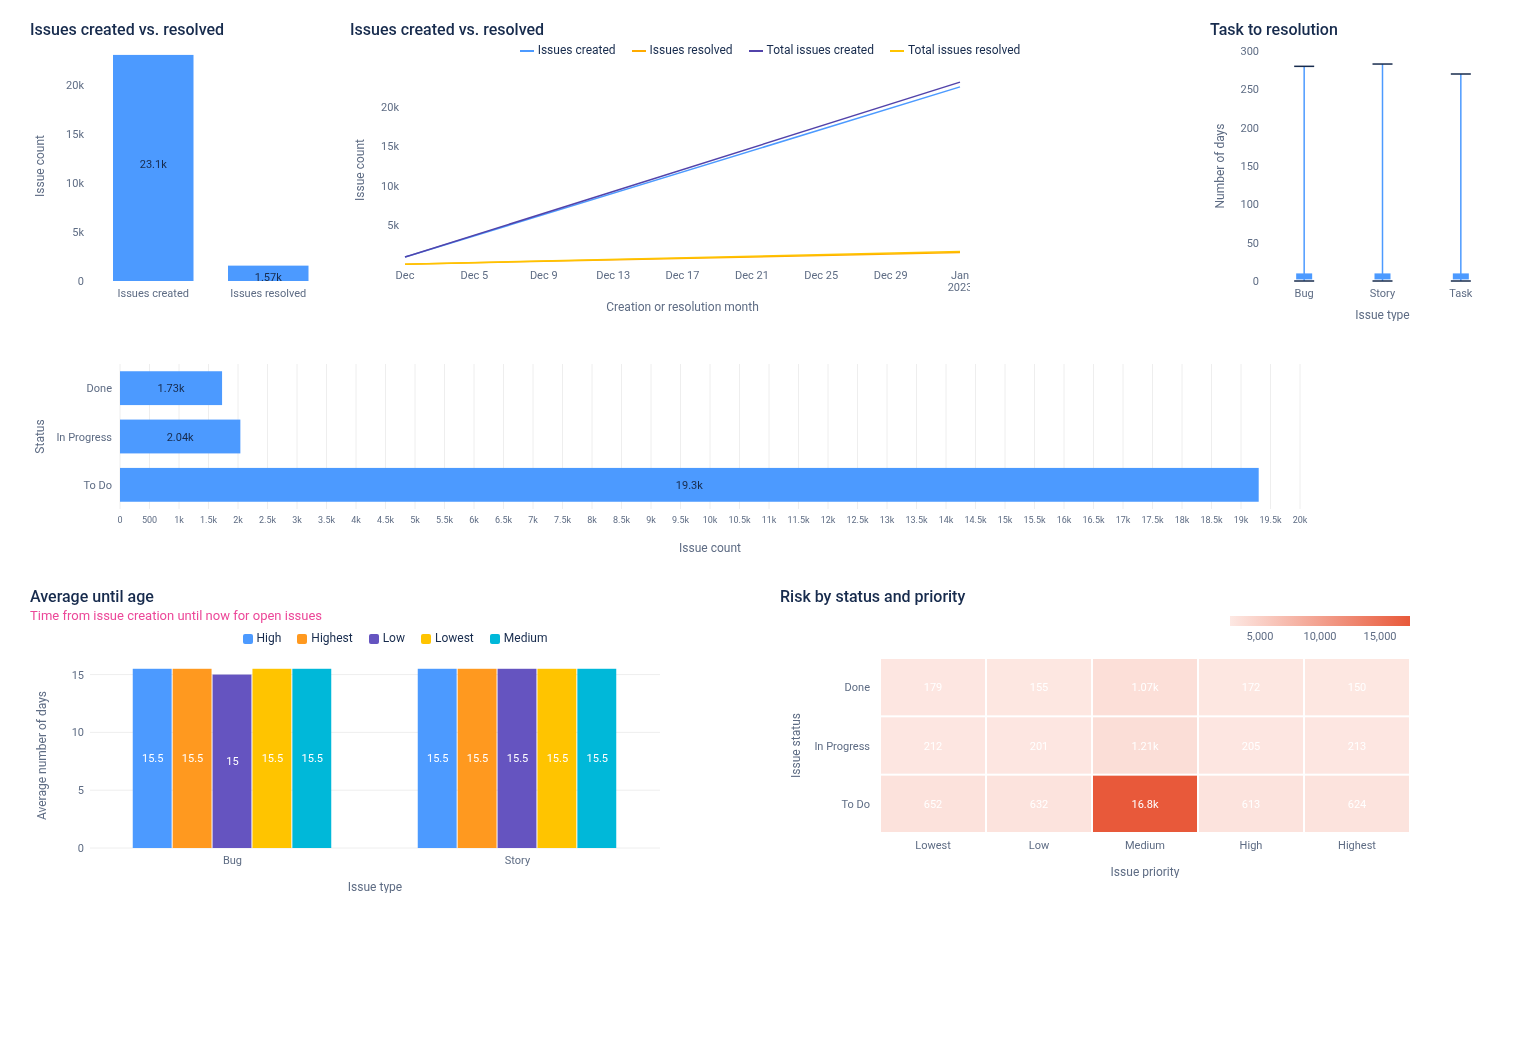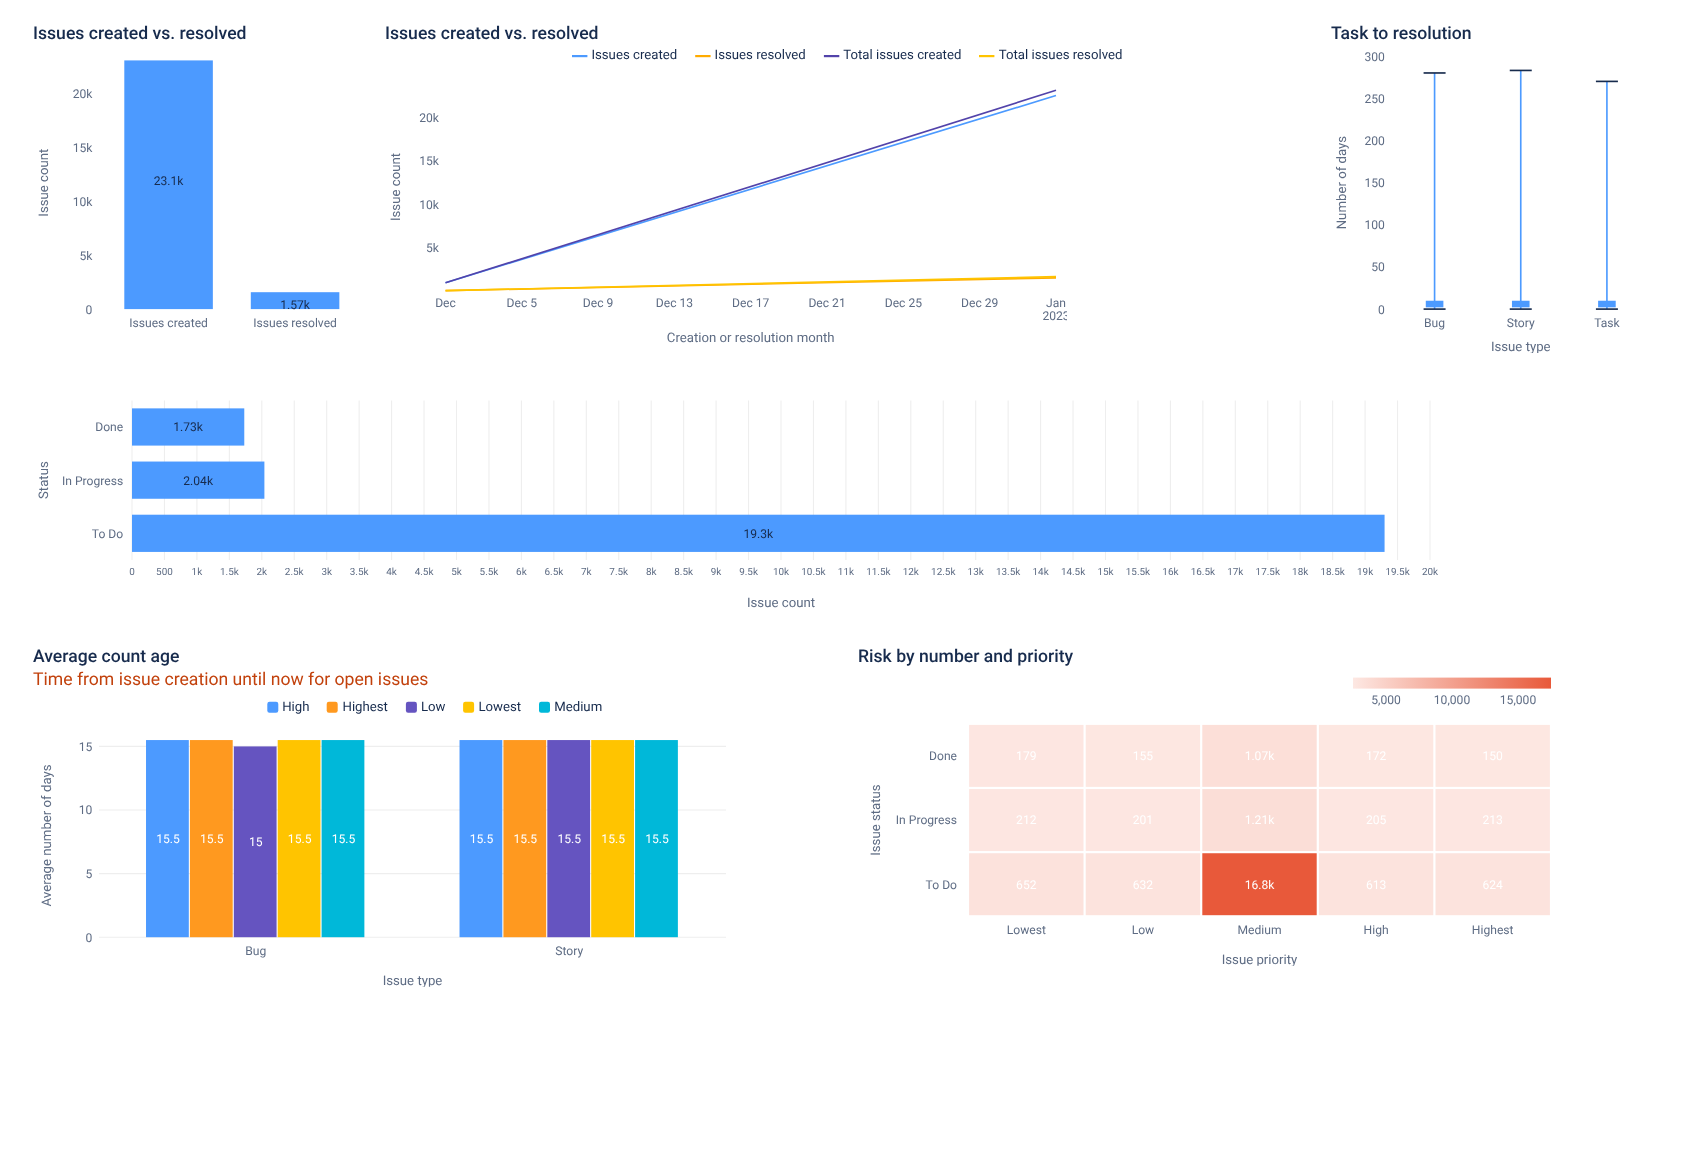--- a/index.html
+++ b/index.html
@@ -6,21 +6,21 @@
 body {
   font-family: -apple-system, BlinkMacSystemFont, "Segoe UI", Roboto, sans-serif;
   background: #fff;
   color: #172B4D;
   padding: 20px 30px;
   font-size: 12px;
 }
 .row { display: flex; gap: 20px; margin-bottom: 30px; }
 .card { flex: 1; }
 .title { font-size: 16px; font-weight: 500; color: #172B4D; margin-bottom: 2px; }
-.subtitle { font-size: 16px; color: #c2410c; margin-bottom: 8px; }
+.subtitle { font-size: 13px; color: #ec4899; margin-bottom: 8px; }
 svg text { font-family: inherit; }
 .axis-label { font-size: 12px; fill: #5E6C84; }
 .tick { font-size: 11px; fill: #5E6C84; }
 .bar-lbl { font-size: 11px; fill: #172B4D; }
 .legend { display:flex; justify-content:center; gap:16px; font-size:12px; color:#172B4D; margin:4px 0 8px; flex-wrap:wrap;}
 .legend span.sw { width:10px; height:10px; display:inline-block; border-radius:2px; margin-right:4px; vertical-align:middle;}
 .legend span.ln { width:14px; height:2px; display:inline-block; margin-right:4px; vertical-align:middle;}
 </style>
 </head>
 <body>
@@ -200,21 +200,21 @@
         <text x="150.18" y="86.50000000000001" text-anchor="middle" class="bar-lbl">2.04k</text>
         <rect x="90" y="113.91666666666667" width="1138.7" height="33.833333333333336" fill="#4C9AFF"></rect>
         <text x="82" y="134.83333333333334" text-anchor="end" class="tick">To Do</text>
         <text x="659.35" y="134.83333333333334" text-anchor="middle" class="bar-lbl">19.3k</text>
       </svg>
   </div>
 </div>
 
 <div class="row">
   <div class="card" style="flex:1">
-    <div class="title">Average count age</div>
+    <div class="title">Average until age</div>
     <div class="subtitle">Time from issue creation until now for open issues</div>
     <div class="legend" id="legend-grouped1">
         <span><span class="sw" style="background:#4C9AFF"></span>High</span>
         <span><span class="sw" style="background:#FF991F"></span>Highest</span>
         <span><span class="sw" style="background:#6554C0"></span>Low</span>
         <span><span class="sw" style="background:#FFC400"></span>Lowest</span>
         <span><span class="sw" style="background:#00B8D9"></span>Medium</span>
       </div>
     <svg id="svg-grouped1" width="640" height="240">
         <line x1="60" y1="195" x2="630" y2="195" stroke="#eee"></line>
@@ -245,21 +245,21 @@
         <rect x="467.55" y="15.78125" width="38.9" height="179.21875" fill="#6554C0"></rect>
         <text x="487.5" y="109.390625" text-anchor="middle" fill="#fff" style="font-size:11px">15.5</text>
         <rect x="507.45" y="15.78125" width="38.9" height="179.21875" fill="#FFC400"></rect>
         <text x="527.4" y="109.390625" text-anchor="middle" fill="#fff" style="font-size:11px">15.5</text>
         <rect x="547.35" y="15.78125" width="38.9" height="179.21875" fill="#00B8D9"></rect>
         <text x="567.3000000000001" y="109.390625" text-anchor="middle" fill="#fff" style="font-size:11px">15.5</text>
         <text x="487.5" y="211" text-anchor="middle" class="tick">Story</text>
       </svg>
   </div>
   <div class="card" style="flex:1">
-    <div class="title">Risk by number and priority</div>
+    <div class="title">Risk by status and priority</div>
     <svg id="svg-heat1" width="640" height="270">
         <defs>
           <linearGradient id="grad1" x1="0%" x2="100%">
             <stop offset="0%" stop-color="#FDE8E3"></stop>
             <stop offset="100%" stop-color="#E8593A"></stop>
           </linearGradient>
         </defs>
         <rect x="450" y="8" width="180" height="10" fill="url(#grad1)"></rect>
         <text x="480" y="32" text-anchor="middle" class="tick">5,000</text>
         <text x="540" y="32" text-anchor="middle" class="tick">10,000</text>

